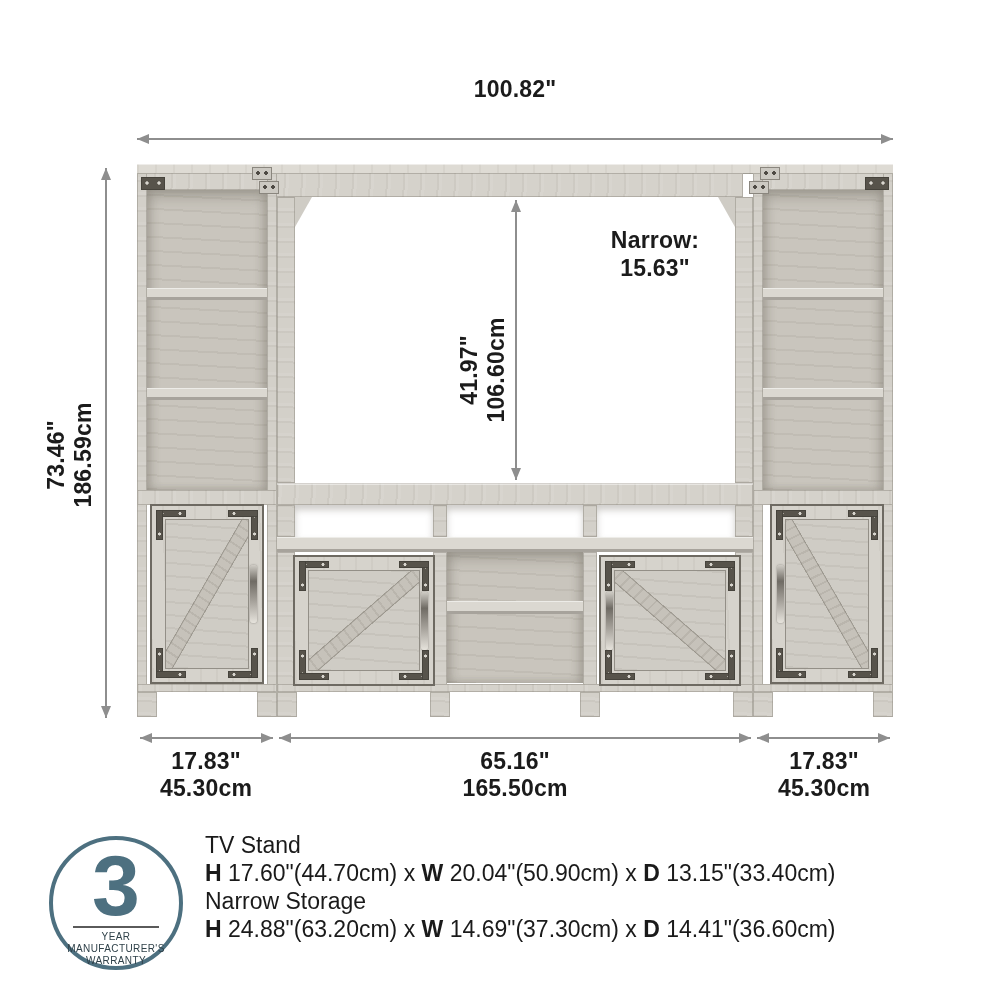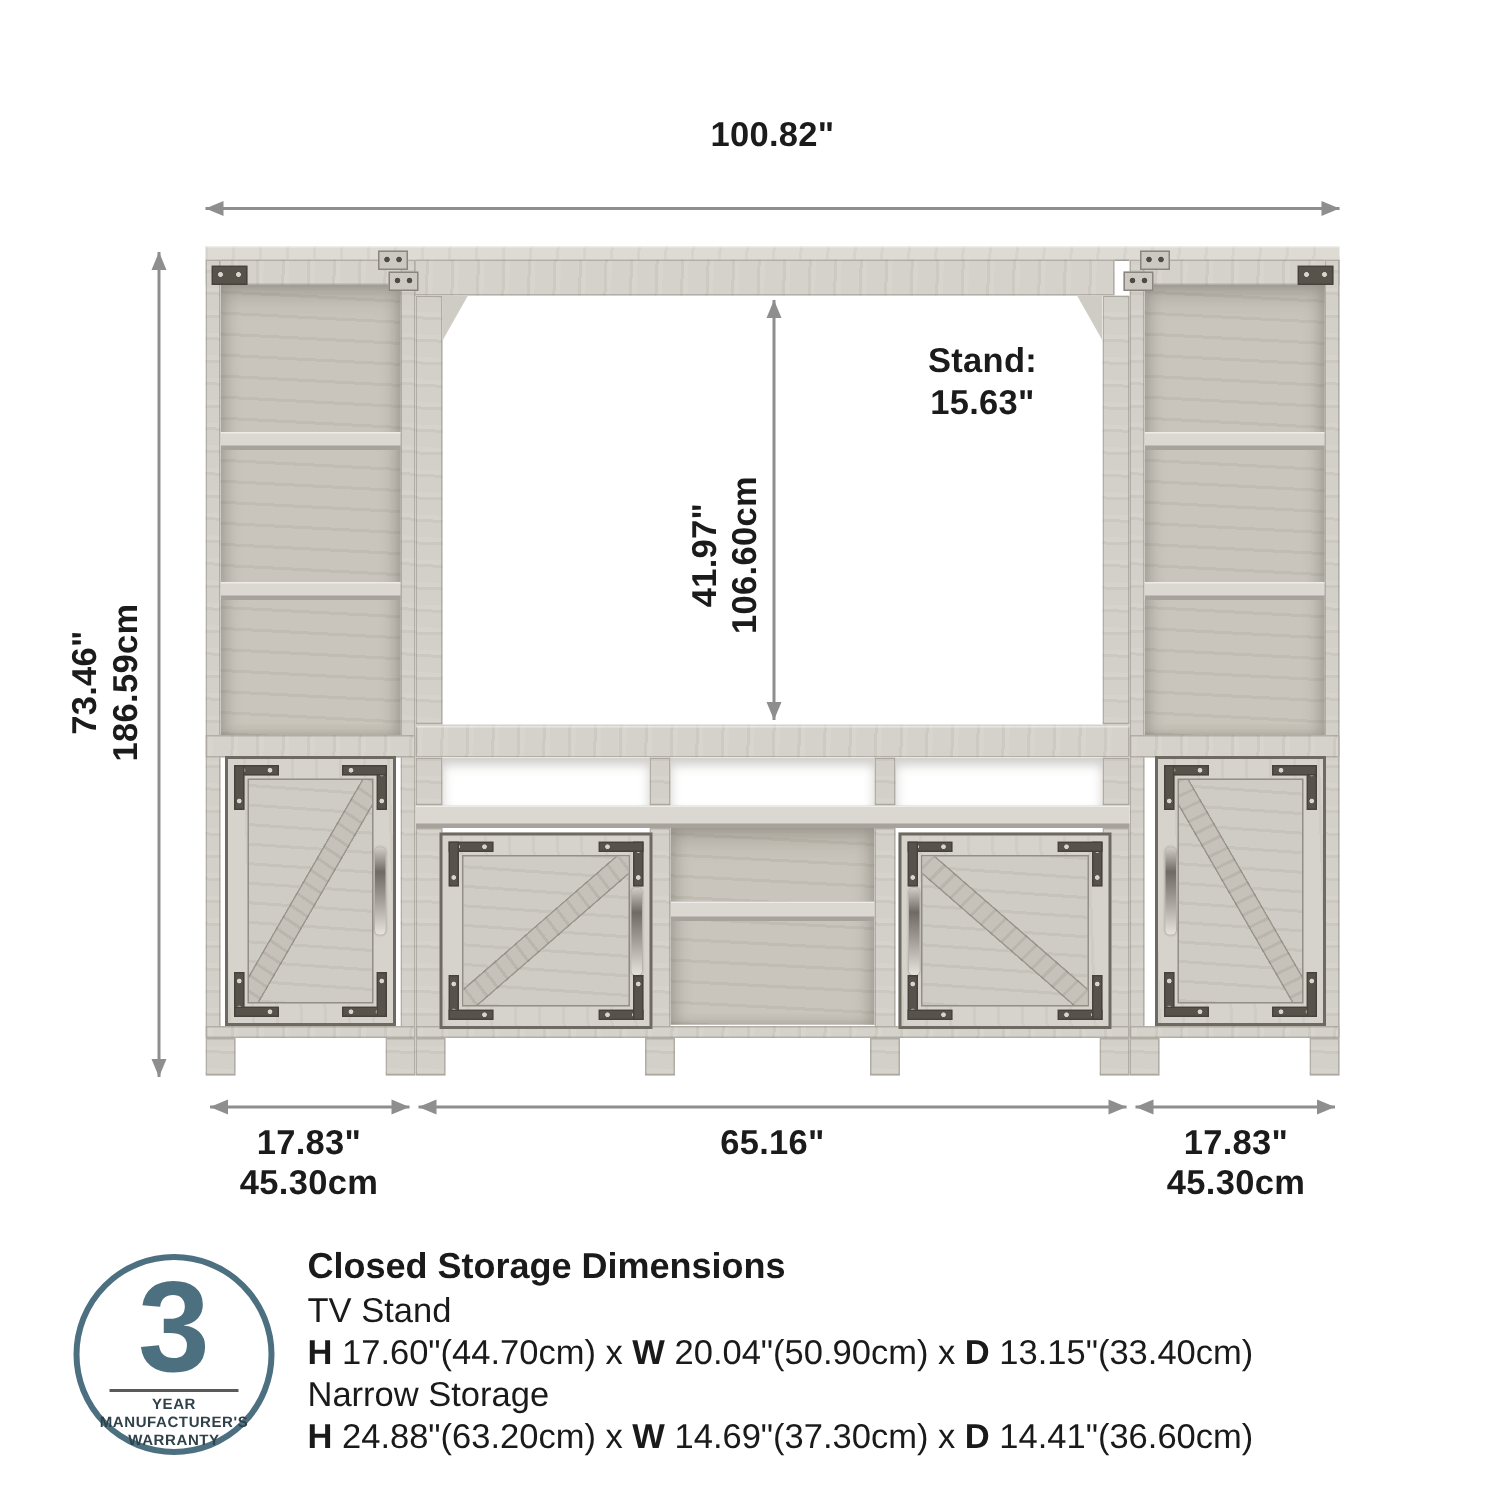--- a/index.html
+++ b/index.html
@@ -63,21 +63,21 @@
     background-image:radial-gradient(circle at 6px 6px,#d8d5ce 1.4px,transparent 1.9px),radial-gradient(circle at 18px 6px,#d8d5ce 1.4px,transparent 1.9px);
     box-shadow:inset 0 0 0 1px rgba(40,38,34,.35);}
   .corbel-l{position:absolute;width:17px;height:30px;background:#cfccc5;clip-path:polygon(0 0,100% 0,0 100%);}
   .corbel-r{position:absolute;width:17px;height:30px;background:#cfccc5;clip-path:polygon(0 0,100% 0,100% 100%);}
 
   
   .badge{position:absolute;left:49px;top:836px;width:126px;height:126px;border:4px solid #4d7080;border-radius:50%;
     display:flex;flex-direction:column;align-items:center;justify-content:flex-start;background:#fff;}
   .badge-num{font-size:86px;line-height:.92;font-weight:700;color:#4d7080;margin-top:6px;}
   .badge-line{width:86px;border-top:2px solid #5a5a5a;margin:1px 0 3px;}
-  .badge-small{font-size:10px;font-weight:700;letter-spacing:.4px;color:#2f4149;text-align:center;line-height:12px;}
+  .badge-small{font-size:10px;font-weight:400;letter-spacing:.4px;color:#2f4149;text-align:center;line-height:12px;}
   .storage{position:absolute;left:205px;top:831px;font-size:23px;line-height:28px;color:#1a1a1a;}
   .storage .title{font-size:24px;font-weight:700;}
   .storage b{font-weight:700;}
 </style>
 </head>
 <body>
 
 <div class="page">
 
   <div class="abs dimtext" style="left:365px;top:76px;width:300px;">
@@ -252,50 +252,50 @@
     </div>
   </div>
 
   <div class="v-arrow" style="left:515px;top:200px;height:280px;"></div>
   <div class="rotlabel dimtext" style="left:483px;top:370px;">
     <div>41.97"</div>
     <div>106.60cm</div>
   </div>
 
   <div class="abs dimtext" style="left:570px;top:226px;width:170px;line-height:28px;">
-    <div style="font-weight:700;">Stand:</div>
+    <div style="font-weight:700;">Narrow:</div>
     <div>15.63"</div>
   </div>
 
   <div class="h-arrow" style="left:140px;top:737px;width:133px;"></div>
   <div class="h-arrow" style="left:279px;top:737px;width:472px;"></div>
   <div class="h-arrow" style="left:757px;top:737px;width:133px;"></div>
 
   <div class="abs dimtext" style="left:126px;top:748px;width:160px;">
     <div>17.83"</div>
     <div>45.30cm</div>
   </div>
   <div class="abs dimtext" style="left:415px;top:748px;width:200px;">
     <div>65.16"</div>
+    <div>165.50cm</div>
   </div>
   <div class="abs dimtext" style="left:744px;top:748px;width:160px;">
     <div>17.83"</div>
     <div>45.30cm</div>
   </div>
 
   <div class="badge">
     <div class="badge-num">3</div>
     <div class="badge-line"></div>
     <div class="badge-small">
       <div>YEAR MANUFACTURER'S</div>
       <div>WARRANTY</div>
     </div>
   </div>
 
   <div class="storage">
-    <div class="title">Closed Storage Dimensions</div>
     <div>TV Stand</div>
     <div><b>H</b><span> 17.60"(44.70cm) x </span><b>W</b><span> 20.04"(50.90cm) x </span><b>D</b><span> 13.15"(33.40cm)</span></div>
     <div>Narrow Storage</div>
     <div><b>H</b><span> 24.88"(63.20cm) x </span><b>W</b><span> 14.69"(37.30cm) x </span><b>D</b><span> 14.41"(36.60cm)</span></div>
   </div>
 
 </div>
 
 </body></html>

